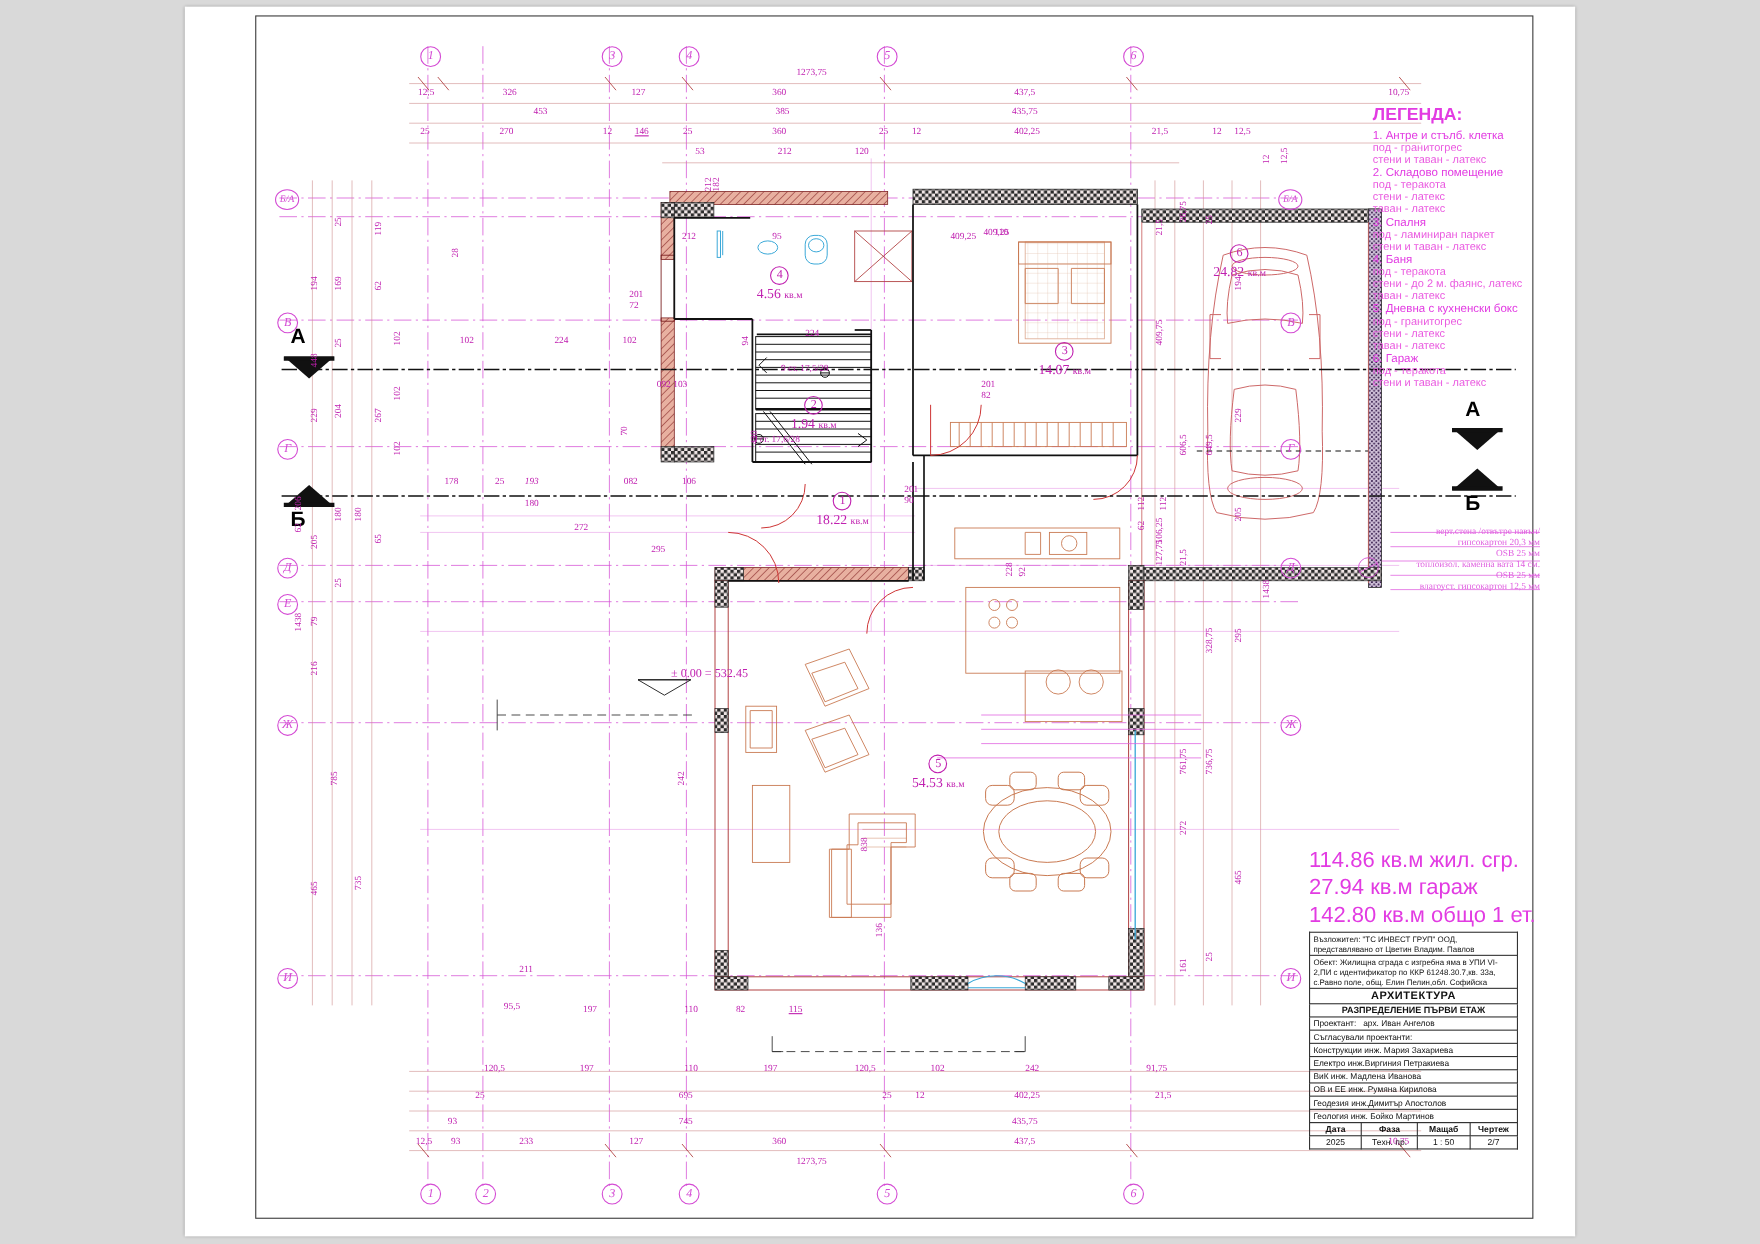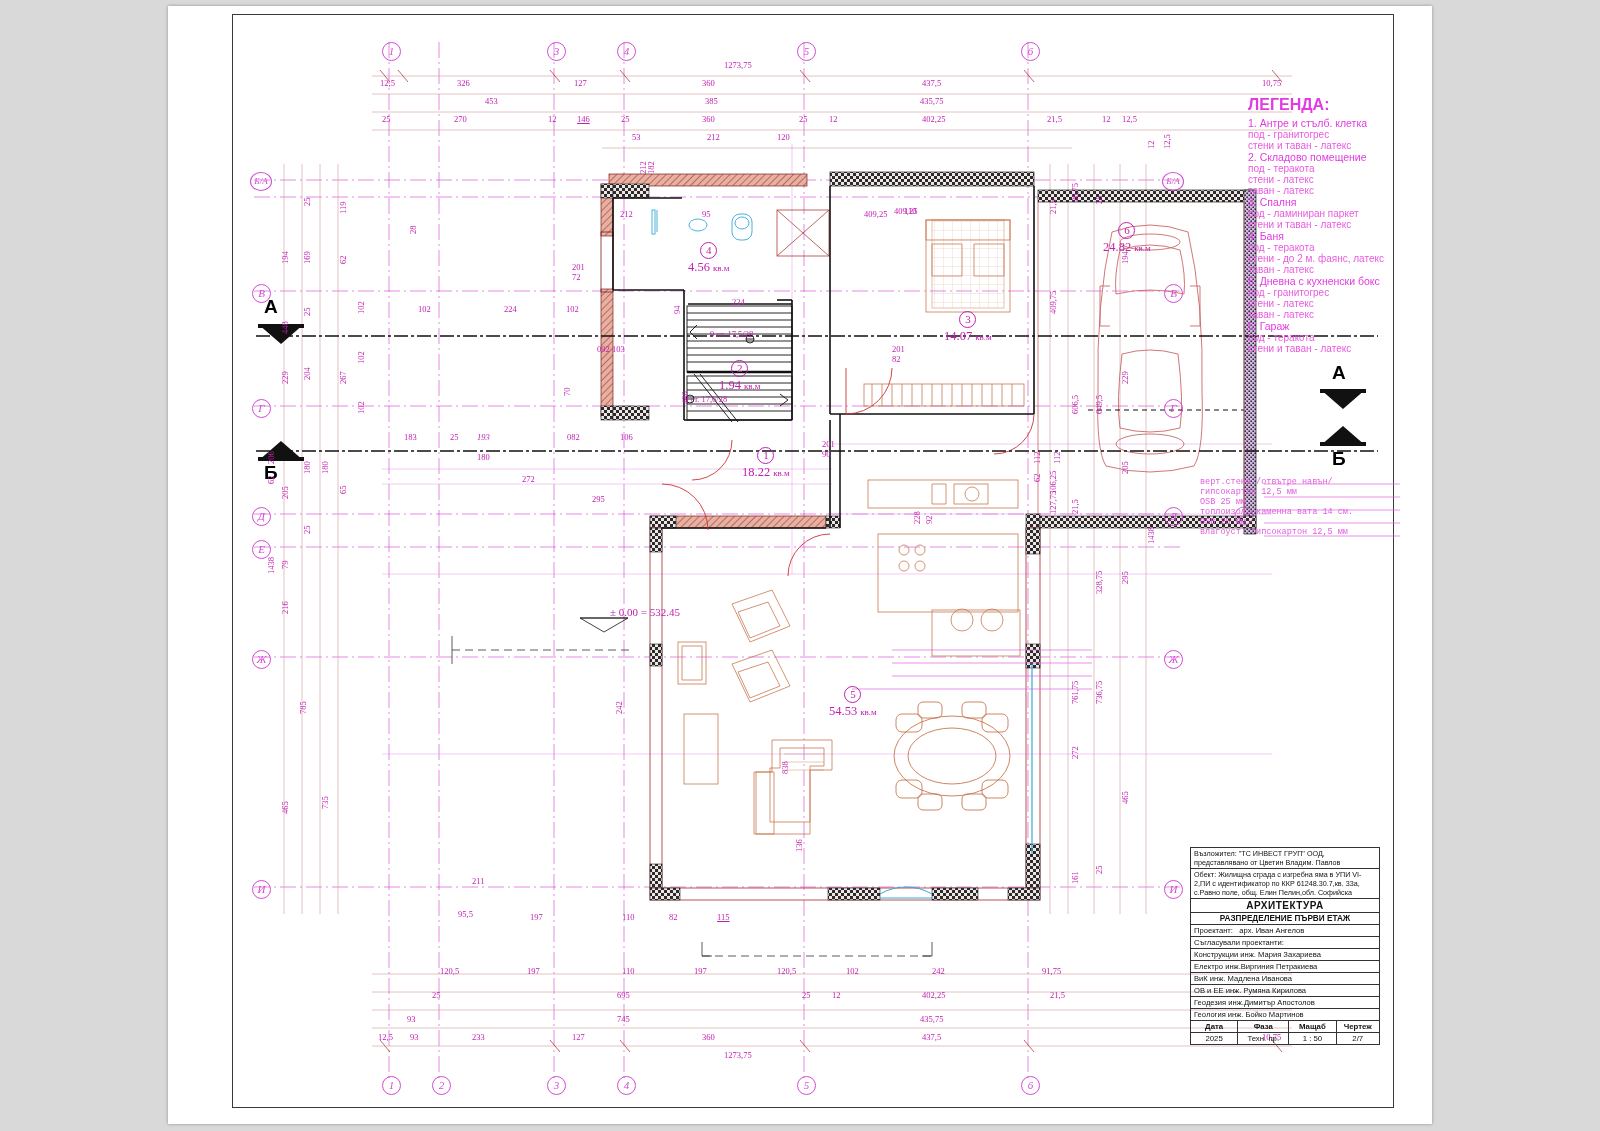--- a/index.html
+++ b/index.html
@@ -24,21 +24,21 @@
   .dim{color:#c020b0;font-size:8.5px;font-family:"Liberation Serif",serif;}
   .dimv{color:#c020b0;font-size:8.5px;font-family:"Liberation Serif",serif;
         transform-origin:0 0;transform:rotate(-90deg);}
   .gridlbl{color:#d44bd4;font-size:11px;font-style:italic;font-family:"Liberation Serif",serif;}
   .roomnum{color:#c020b0;font-size:11px;font-family:"Liberation Serif",serif;}
   .roomarea{color:#c020b0;font-size:12.5px;font-family:"Liberation Serif",serif;}
   .roomarea small{font-size:9px;}
   .legend-title{color:#e23be2;font-size:16px;font-weight:bold;font-family:"Liberation Sans",sans-serif;}
   .legend-item{color:#e23be2;font-size:10.5px;font-family:"Liberation Sans",sans-serif;}
   .legend-sub{color:#ea5ae0;font-size:10px;font-family:"Liberation Sans",sans-serif;}
-  .note{color:#e060e0;font-size:8.5px;text-align:left;font-family:Liberation Mono, monospace;}
+  .note{color:#e060e0;font-size:8.5px;text-align:right;font-family:Liberation Serif, serif;}
   .area-big{color:#e23be2;font-size:20px;font-family:"Liberation Sans",sans-serif;}
   .secmark{color:#000;font-size:19px;font-weight:bold;font-family:"Liberation Sans",sans-serif;}
   .elev{color:#c020b0;font-size:11px;font-family:"Liberation Serif",serif;}
 
   
   #titleblock{position:absolute;left:958px;top:833px;width:190px;color:#111;}
   #titleblock table{border-collapse:collapse;width:190px;font-size:7.6px;
     font-family:"Liberation Sans",sans-serif;}
   #titleblock td{border:0.8px solid #333;padding:1px 3px;vertical-align:middle;}
   .tb-arch{text-align:center;font-weight:bold;font-size:10px;letter-spacing:.5px;}
@@ -594,21 +594,21 @@
     <div class="t dimv" style="left:862px;top:580px;">328,75</div>
     <div class="t dimv" style="left:862px;top:690px;">736,75</div>
     <div class="t dimv" style="left:838px;top:690px;">761,75</div>
     <div class="t dimv" style="left:838px;top:745px;">272</div>
     <div class="t dimv" style="left:862px;top:860px;">25</div>
     <div class="t dimv" style="left:914px;top:530px;">1438</div>
 
     <div class="t dim" style="left:186px;top:290px;">102</div>
     <div class="t dim" style="left:272px;top:290px;">224</div>
     <div class="t dim" style="left:334px;top:290px;">102</div>
-    <div class="t dim" style="left:172px;top:418px;">183</div>
+    <div class="t dim" style="left:172px;top:418px;">178</div>
     <div class="t dim" style="left:218px;top:418px;">25</div>
     <div class="t dim" style="left:245px;top:418px;font-style:italic;">193</div>
     <div class="t dim" style="left:335px;top:418px;">082</div>
     <div class="t dim" style="left:388px;top:418px;">106</div>
     <div class="t dim" style="left:365px;top:330px;">092</div>
     <div class="t dim" style="left:380px;top:330px;">103</div>
     <div class="t dim" style="left:360px;top:480px;">295</div>
     <div class="t dim" style="left:290px;top:460px;">272</div>
     <div class="t dimv" style="left:548px;top:760px;">838</div>
     <div class="t dimv" style="left:382px;top:700px;">242</div>
@@ -679,21 +679,21 @@
       </div>
       <div class="roomarea" style="margin-top:1px;"><span>24.82</span> <small>кв.м</small></div>
     </div>
 
     <div class="t dim" style="left:662px;top:192px;">409,25</div>
 
     <div class="t elev" style="left:378px;top:592px;">± 0.00 = 532.45</div>
 
     <div class="note" style="position:absolute;left:968px;top:463px;width:200px;">
       <div>верт.стена /отвътре навън/</div>
-      <div>гипсокартон 12,5 мм</div>
+      <div>гипсокартон 20,3 мм</div>
       <div>OSB 25 мм</div>
       <div>топлоизол. каменна вата 14 см.</div>
       <div>OSB 25 мм</div>
       <div>влагоуст. гипсокартон 12,5 мм</div>
     </div>
 
 
     <div style="position:absolute;left:1016px;top:82px;width:148px;">
       <div class="legend-title">ЛЕГЕНДА:</div>
       <div style="margin-top:3px;">
@@ -719,20 +719,25 @@
         <div class="legend-sub">под - гранитогрес</div>
         <div class="legend-sub">стени - латекс</div>
         <div class="legend-sub">таван - латекс</div>
 
         <div class="legend-item">6. Гараж</div>
         <div class="legend-sub">под - теракота</div>
         <div class="legend-sub">стени и таван - латекс</div>
       </div>
     </div>
 
+    <div style="position:absolute;left:958px;top:756px;width:215px;line-height:1.25;">
+      <div class="area-big">114.86 кв.м жил. сгр.</div>
+      <div class="area-big">27.94 кв.м гараж</div>
+      <div class="area-big">142.80 кв.м общо 1 ет.</div>
+    </div>
 
     <div id="titleblock">
       <table>
         <tbody>
             <tr>
               <td class="tb-small">
           <span>Възложител:</span>
           <span>"ТС ИНВЕСТ ГРУП" ООД, представлявано от Цветин Владим. Павлов</span>
         </td>
             </tr>

